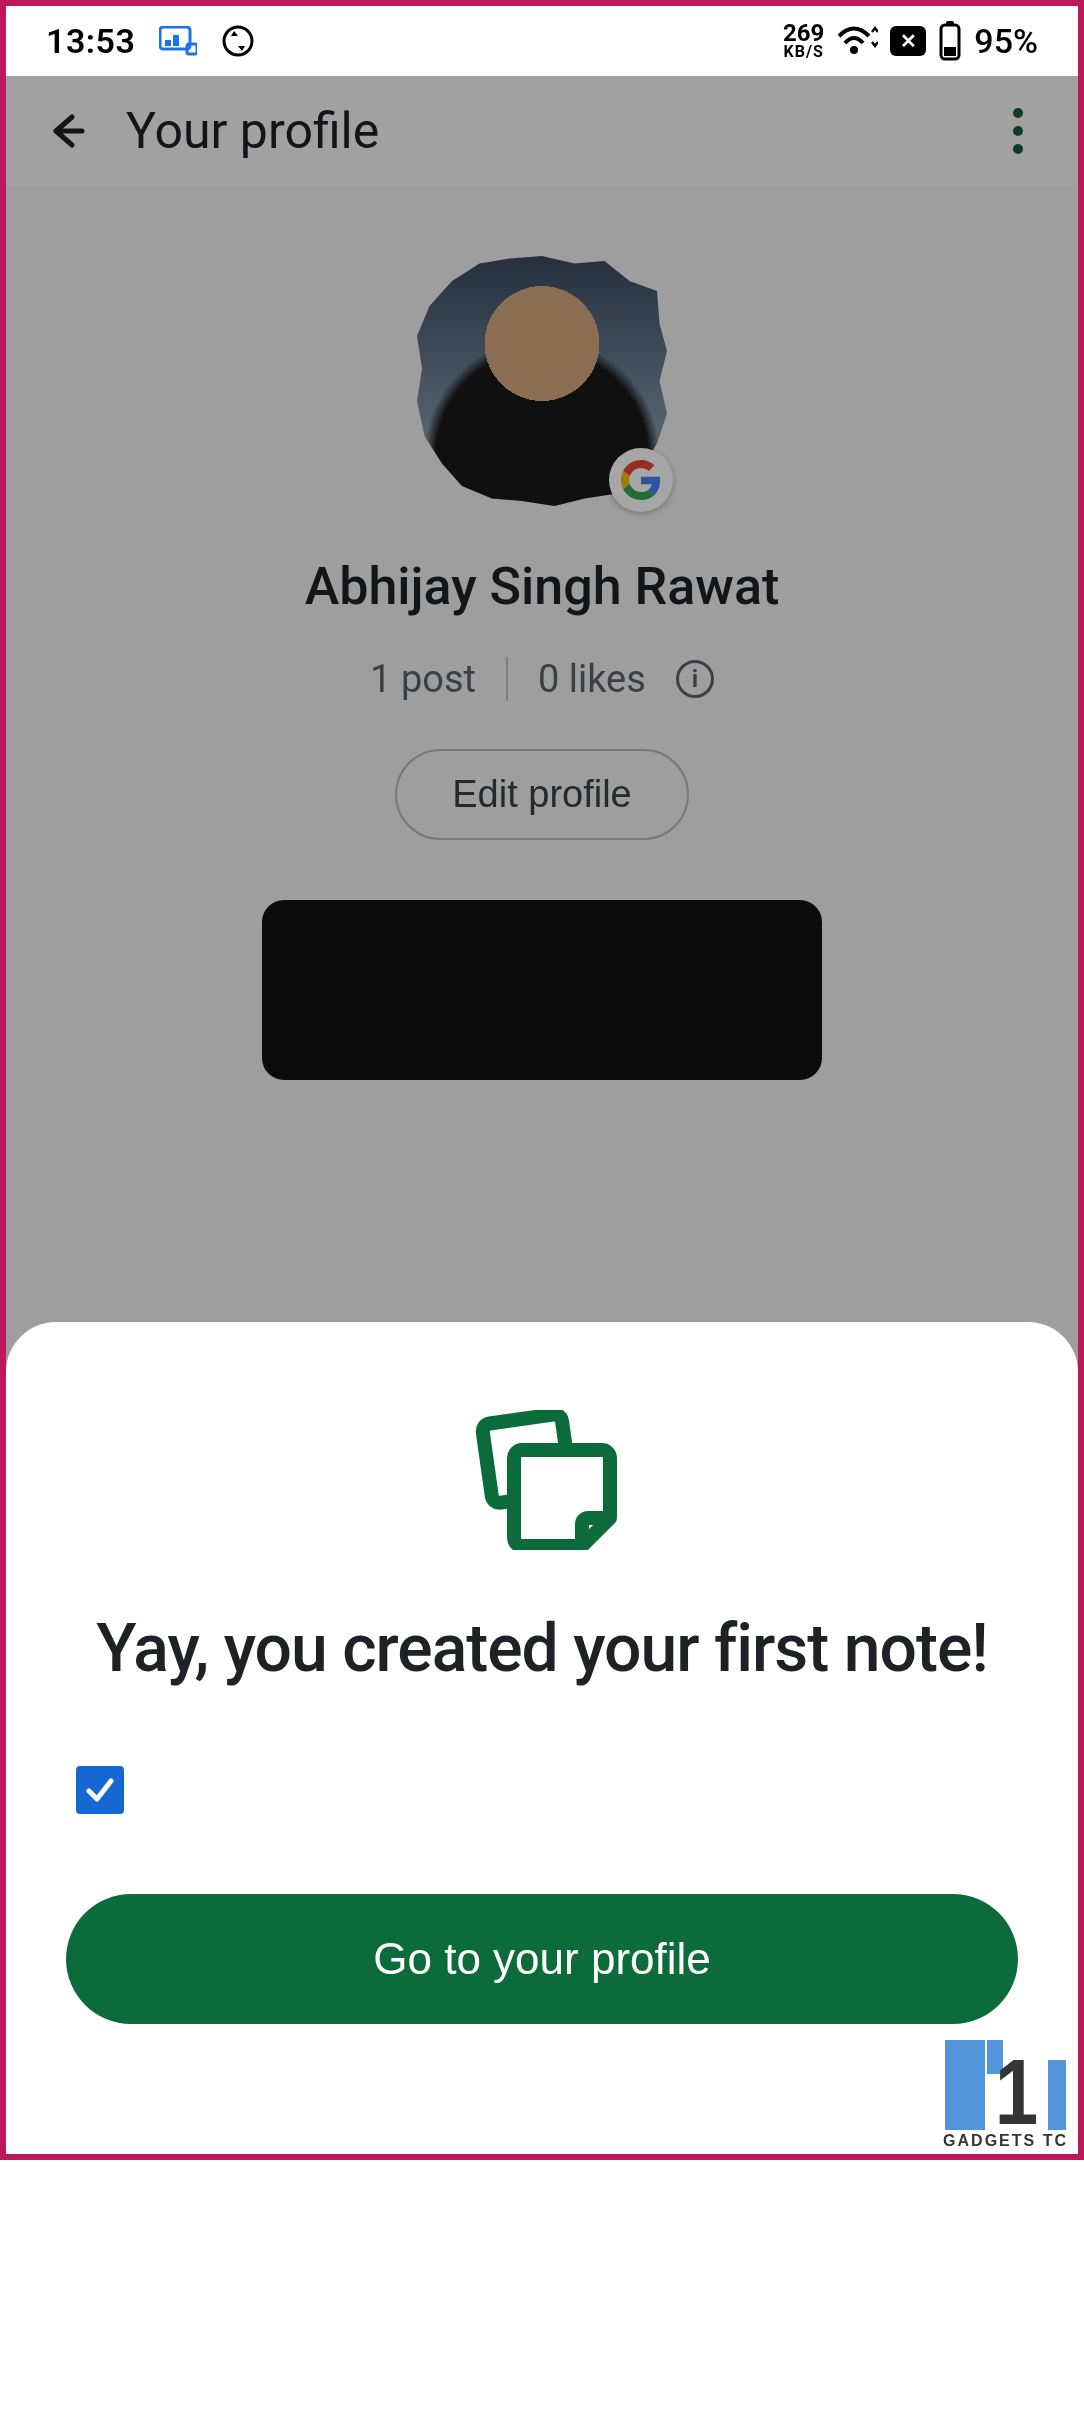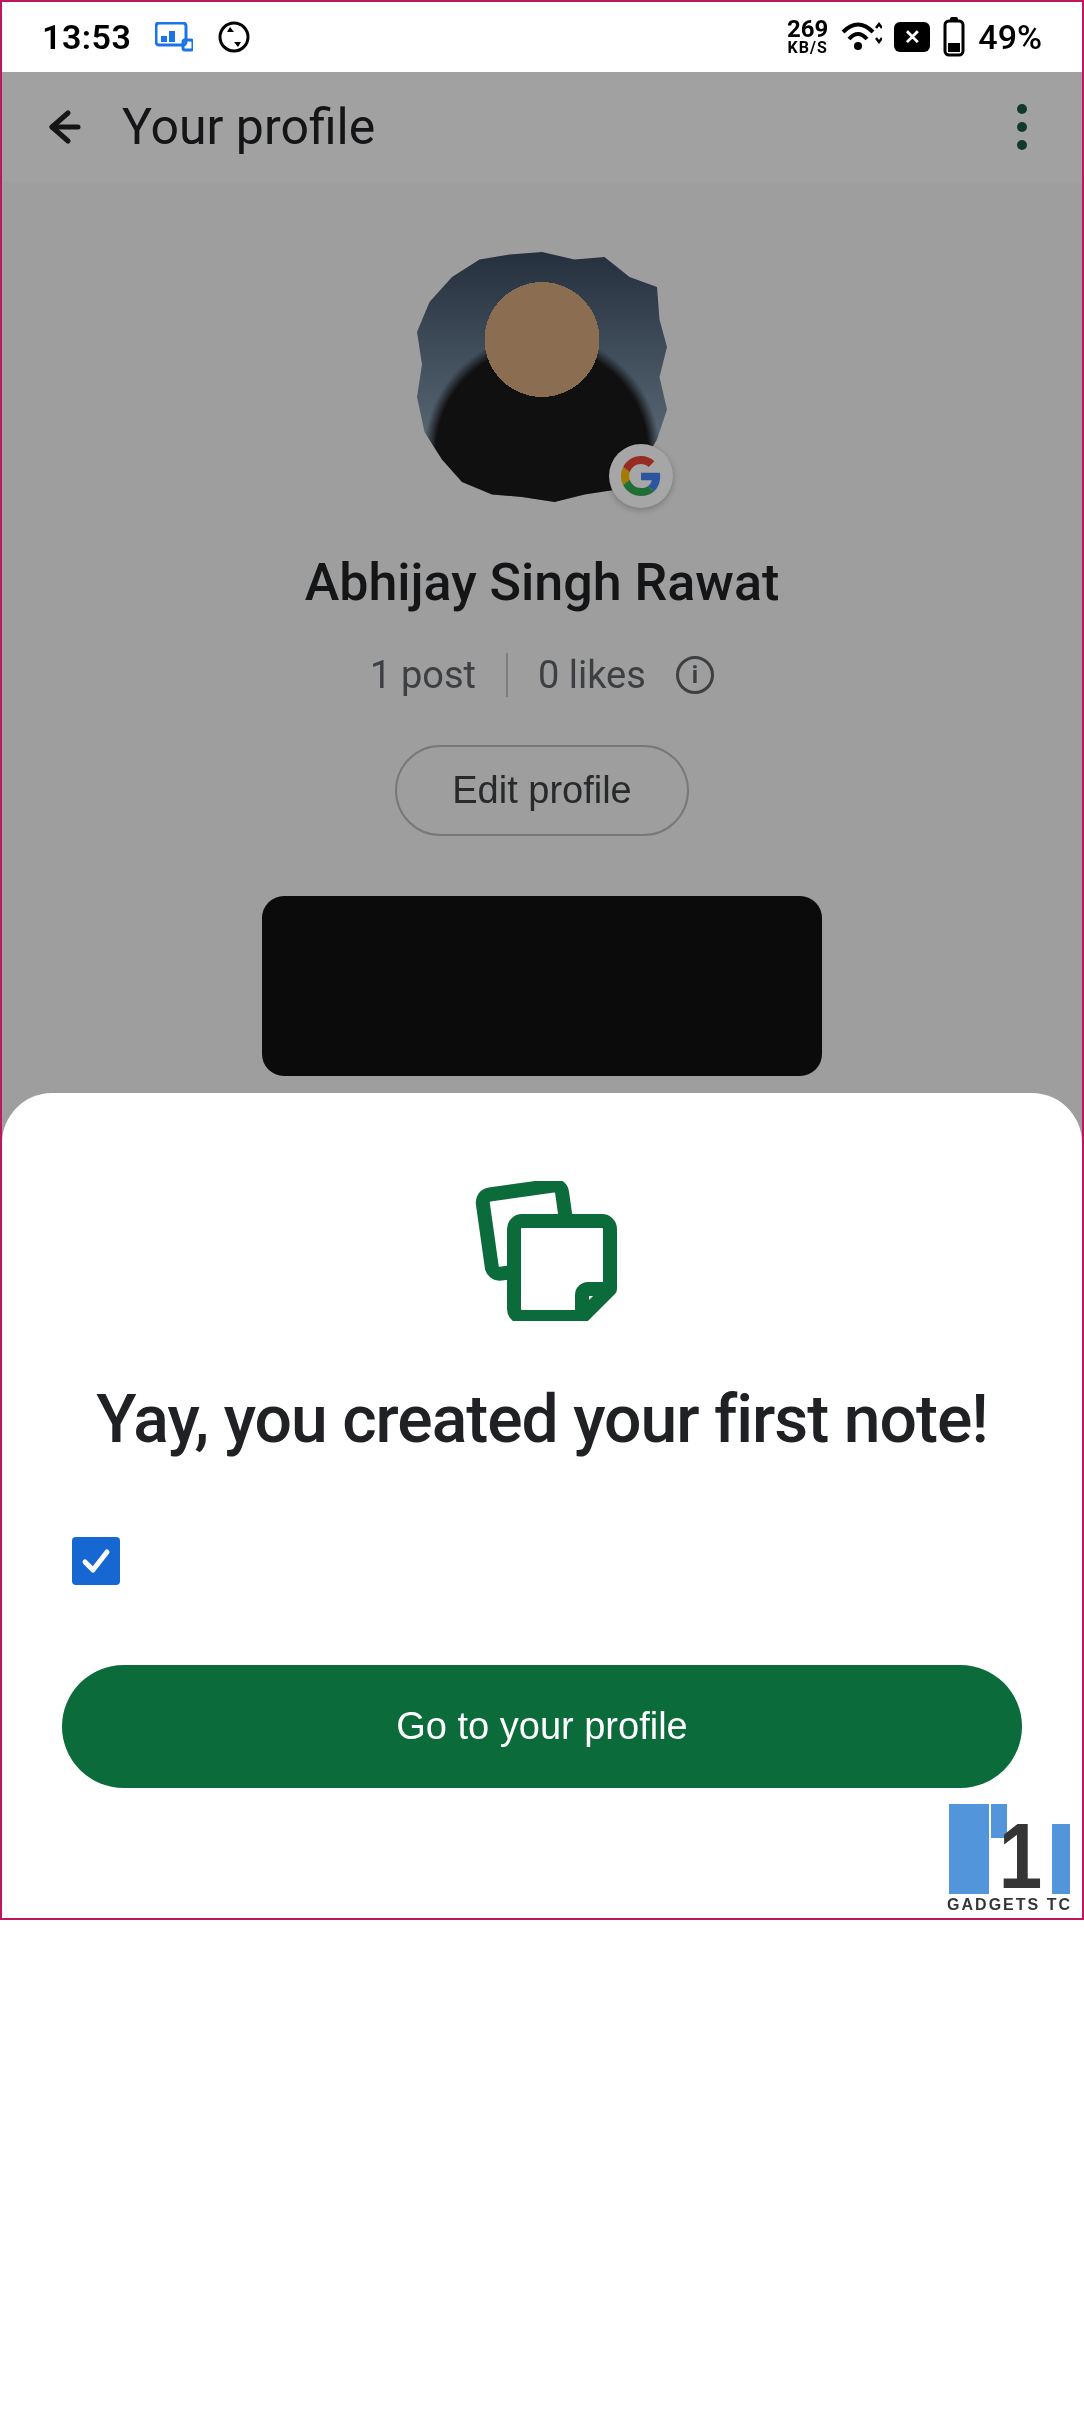--- a/index.html
+++ b/index.html
@@ -1,17 +1,17 @@
 <!DOCTYPE html>
 <html><head>
 <meta charset="utf-8">
 <style>
   * { box-sizing: border-box; margin: 0; padding: 0; }
   html, body { width: 1084px; height: 2416px; font-family: 'Roboto', 'Helvetica Neue', Arial, sans-serif; background: #fff; overflow: hidden; }
-  .device { width: 1084px; height: 1920px; position: relative; border: 2px solid #be185d; background: #22c55e; }
+  .device { width: 1084px; height: 2160px; position: relative; border: 6px solid #be185d; background: #22c55e; }
   
   
   .status-bar { height: 70px; display: flex; align-items: center; justify-content: space-between; padding: 0 40px; font-size: 34px; font-weight: 500; color: #000; background: #fff; }
   .status-left { display: flex; align-items: center; gap: 24px; }
   .status-right { display: flex; align-items: center; gap: 12px; }
   .status-time { font-weight: 600; letter-spacing: 0.5px; }
   .kbs-block { display: flex; flex-direction: column; align-items: center; line-height: 0.9; }
   .kbs-num { font-size: 24px; font-weight: 700; }
   .kbs-lbl { font-size: 16px; font-weight: 700; letter-spacing: 1px; }
   .sig-icon svg { display: block; }
@@ -54,21 +54,21 @@
   
   .scrim { position: absolute; top: 70px; left: 0; right: 0; bottom: 0; background: rgba(0,0,0,0.35); }
 
   
   .sheet { position: absolute; left: 0; right: 0; bottom: 0; background: #fff; border-top-left-radius: 50px; border-top-right-radius: 50px; padding: 88px 60px 130px; display: flex; flex-direction: column; align-items: center; }
   .notes-icon { width: 150px; height: 140px; margin-bottom: 60px; }
   .sheet-title { font-size: 66px; font-weight: 500; color: #202124; text-align: center; line-height: 1.18; letter-spacing: -1px; margin-bottom: 70px; }
   .check-row { display: flex; align-items: flex-start; gap: 40px; width: 100%; padding: 0 10px 0 10px; margin-bottom: 80px; }
   .checkbox { width: 48px; height: 48px; background: #1767d2; border-radius: 4px; display: flex; align-items: center; justify-content: center; flex-shrink: 0; margin-top: 8px; }
   .check-label { font-size: 40px; color: #5f6368; line-height: 1.35; }
-  .cta-btn { width: 100%; background: #0b6b3a; color: #fff; font-size: 38px; font-weight: 500; padding: 40px 0; border-radius: 70px; border: none; text-align: center; }
+  .cta-btn { width: 100%; background: #0b6b3a; color: #fff; font-size: 44px; font-weight: 500; padding: 40px 0; border-radius: 70px; border: none; text-align: center; }
 
   
   .watermark { position: absolute; right: 10px; bottom: 4px; display: flex; flex-direction: column; align-items: center; opacity: 0.95; }
   .wm-logo { display: flex; align-items: flex-end; gap: 6px; }
   .wm-l { width: 40px; height: 90px; background: #4a90d9; position: relative; }
   .wm-l::after { content:""; position:absolute; top:0; right:-18px; width:16px; height:34px; background:#4a90d9; }
   .wm-one { font-size: 92px; font-weight: 900; color: #2b2b2b; line-height: 0.8; font-family: Arial Black, sans-serif; transform: scaleX(0.85); }
   .wm-bar { width: 18px; height: 70px; background: #4a90d9; }
   .wm-txt { font-size: 16px; font-weight: 900; letter-spacing: 2px; color: #2b2b2b; margin-top: 2px; font-family: Arial Black, sans-serif; }
 </style>
@@ -110,21 +110,21 @@
           </svg>
       </span>
       <span class="x-badge">✕</span>
       <span class="sig-icon">
         <svg width="24" height="40" viewBox="0 0 24 40">
             <rect x="3" y="4" width="18" height="34" rx="4" fill="none" stroke="#000" stroke-width="3"></rect>
             <rect x="8" y="0" width="8" height="5" rx="2" fill="#000"></rect>
             <rect x="6" y="26" width="12" height="9" fill="#000"></rect>
           </svg>
       </span>
-      <span class="batt-txt">49%</span>
+      <span class="batt-txt">95%</span>
     </div>
   </div>
 
   <div class="app-surface">
     <div class="app-header">
       <div class="back-btn">
         <svg width="48" height="48" viewBox="0 0 48 48">
             <path d="M30 10 L14 24 L30 38" fill="none" stroke="#202124" stroke-width="5" stroke-linecap="round" stroke-linejoin="round"></path>
             <line x1="14" y1="24" x2="40" y2="24" stroke="#202124" stroke-width="5" stroke-linecap="round"></line>
           </svg>

